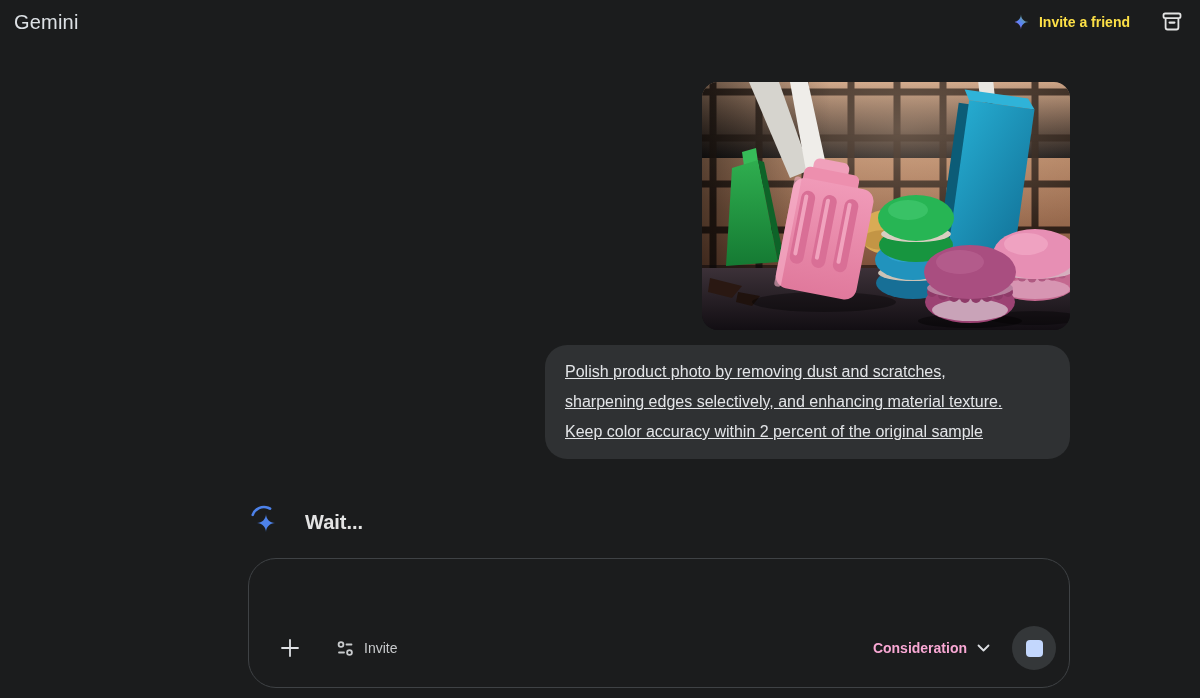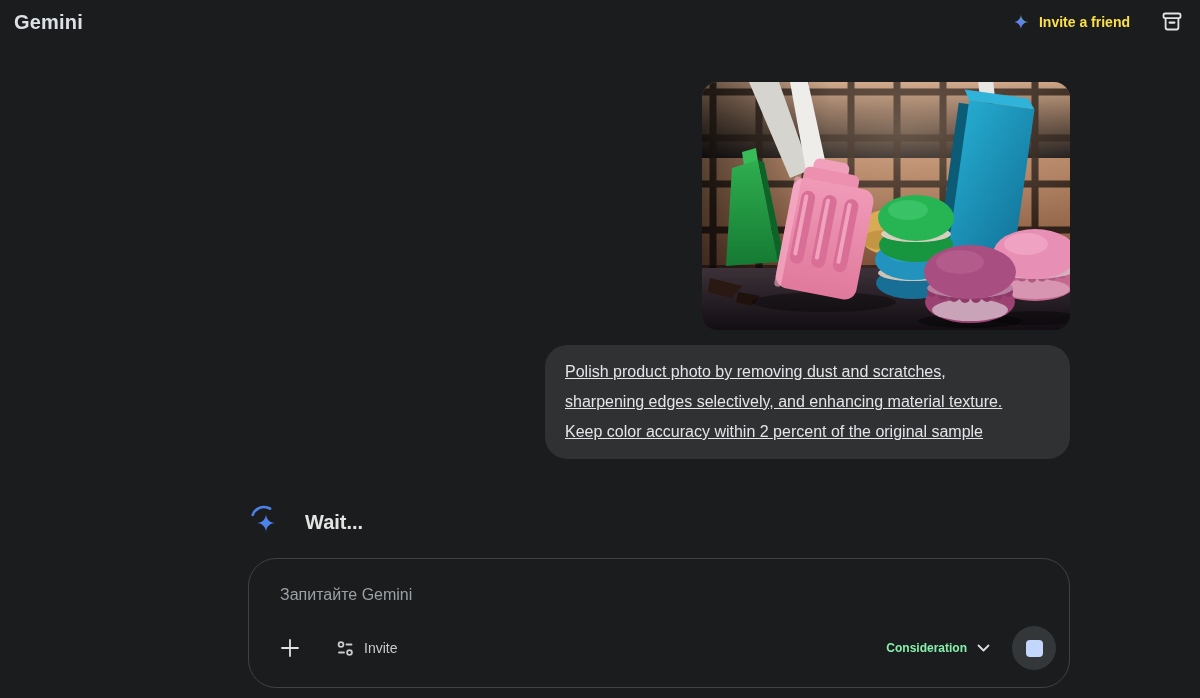--- a/index.html
+++ b/index.html
@@ -6,21 +6,21 @@
   body{
     width:1200px;height:698px;position:relative;overflow:hidden;
     background:#1b1c1d;
     font-family:"Liberation Sans", sans-serif;
     -webkit-font-smoothing:antialiased;
   }
   
   .header{position:absolute;top:0;left:0;width:1200px;height:44px;
     display:flex;align-items:center;justify-content:space-between;
     padding:0 14px;box-sizing:border-box;}
-  .logo{font-size:20px;font-weight:700;color:#dde1e5;letter-spacing:.2px;}
+  .logo{font-size:20px;font-weight:400;color:#dde1e5;letter-spacing:.2px;}
   .header-right{display:flex;align-items:center;gap:26px;}
   .invite-btn{display:flex;align-items:center;gap:9px;cursor:pointer;background:none;border:none;padding:4px 2px;}
   .invite-label{font-size:14px;font-weight:700;color:#fde047;}
   .icon-btn{background:none;border:none;padding:2px;cursor:pointer;display:flex;align-items:center;}
   
   .conversation{position:absolute;left:248px;top:82px;width:822px;display:flex;flex-direction:column;}
   .user-turn{display:flex;flex-direction:column;align-items:flex-end;}
   .attachment{width:368px;height:248px;border-radius:16px;overflow:hidden;background:#101012;}
   .attachment svg{display:block;}
   .user-bubble{
@@ -44,21 +44,21 @@
   .composer-input::placeholder{color:#9aa0a6;opacity:1;}
   .composer-toolbar{
     position:absolute;left:0;right:0;bottom:0;height:72px;
     display:flex;align-items:center;padding:0 13px 6px 23px;box-sizing:border-box;
   }
   .tool-btn{background:none;border:none;cursor:pointer;display:flex;align-items:center;gap:9px;padding:6px;}
   .tools-btn{margin-left:22px;}
   .tools-label{font-size:14px;font-weight:500;color:#c8cacc;}
   .toolbar-spacer{flex:1;}
   .model-selector{background:none;border:none;cursor:pointer;display:flex;align-items:center;gap:10px;padding:6px 4px;margin-right:18px;}
-  .model-label{font-size:12px;font-weight:600;color:#86efac;}
+  .model-label{font-size:14px;font-weight:600;color:#f9a8d4;}
   .stop-btn{width:44px;height:44px;border-radius:50%;background:#343739;border:none;cursor:pointer;
     display:flex;align-items:center;justify-content:center;padding:0;}
   .stop-square{width:17px;height:17px;border-radius:4px;background:#c3d7fd;}
 </style>
 </head>
 <body>
 
 <div class="header">
   <div class="logo">Gemini</div>
   <div class="header-right">
@@ -241,21 +241,20 @@
     <div class="spinner-wrap">
       <svg width="32" height="34" viewBox="0 0 32 34">
         <circle cx="14" cy="14" r="12" fill="none" stroke="#4d82ea" stroke-width="2.6" stroke-linecap="round" stroke-dasharray="21 55" transform="rotate(-160 14 14)"></circle>
         <path d="M16 8C16 13.0 11.9 17 7 17C11.9 17 16 21.1 16 26C16 21.1 20.1 17 25 17C20.1 17 16 13.0 16 8Z" fill="#4d82ea" transform="translate(0,1)"></path>
       </svg>
     </div>
     <div class="assistant-status">Wait...</div>
   </div>
 
   <div class="composer">
-    <input class="composer-input" placeholder="Запитайте Gemini" style="">
     <div class="composer-toolbar">
       <button class="tool-btn">
         <span style="display:flex;">
           <svg width="24" height="24" viewBox="0 0 24 24" stroke="#dfe1e5" stroke-width="1.8" stroke-linecap="round">
             <line x1="12" y1="4" x2="12" y2="20"></line>
               <line x1="4" y1="12" x2="20" y2="12"></line>
           </svg>
         </span>
       </button>
       <button class="tool-btn tools-btn">

